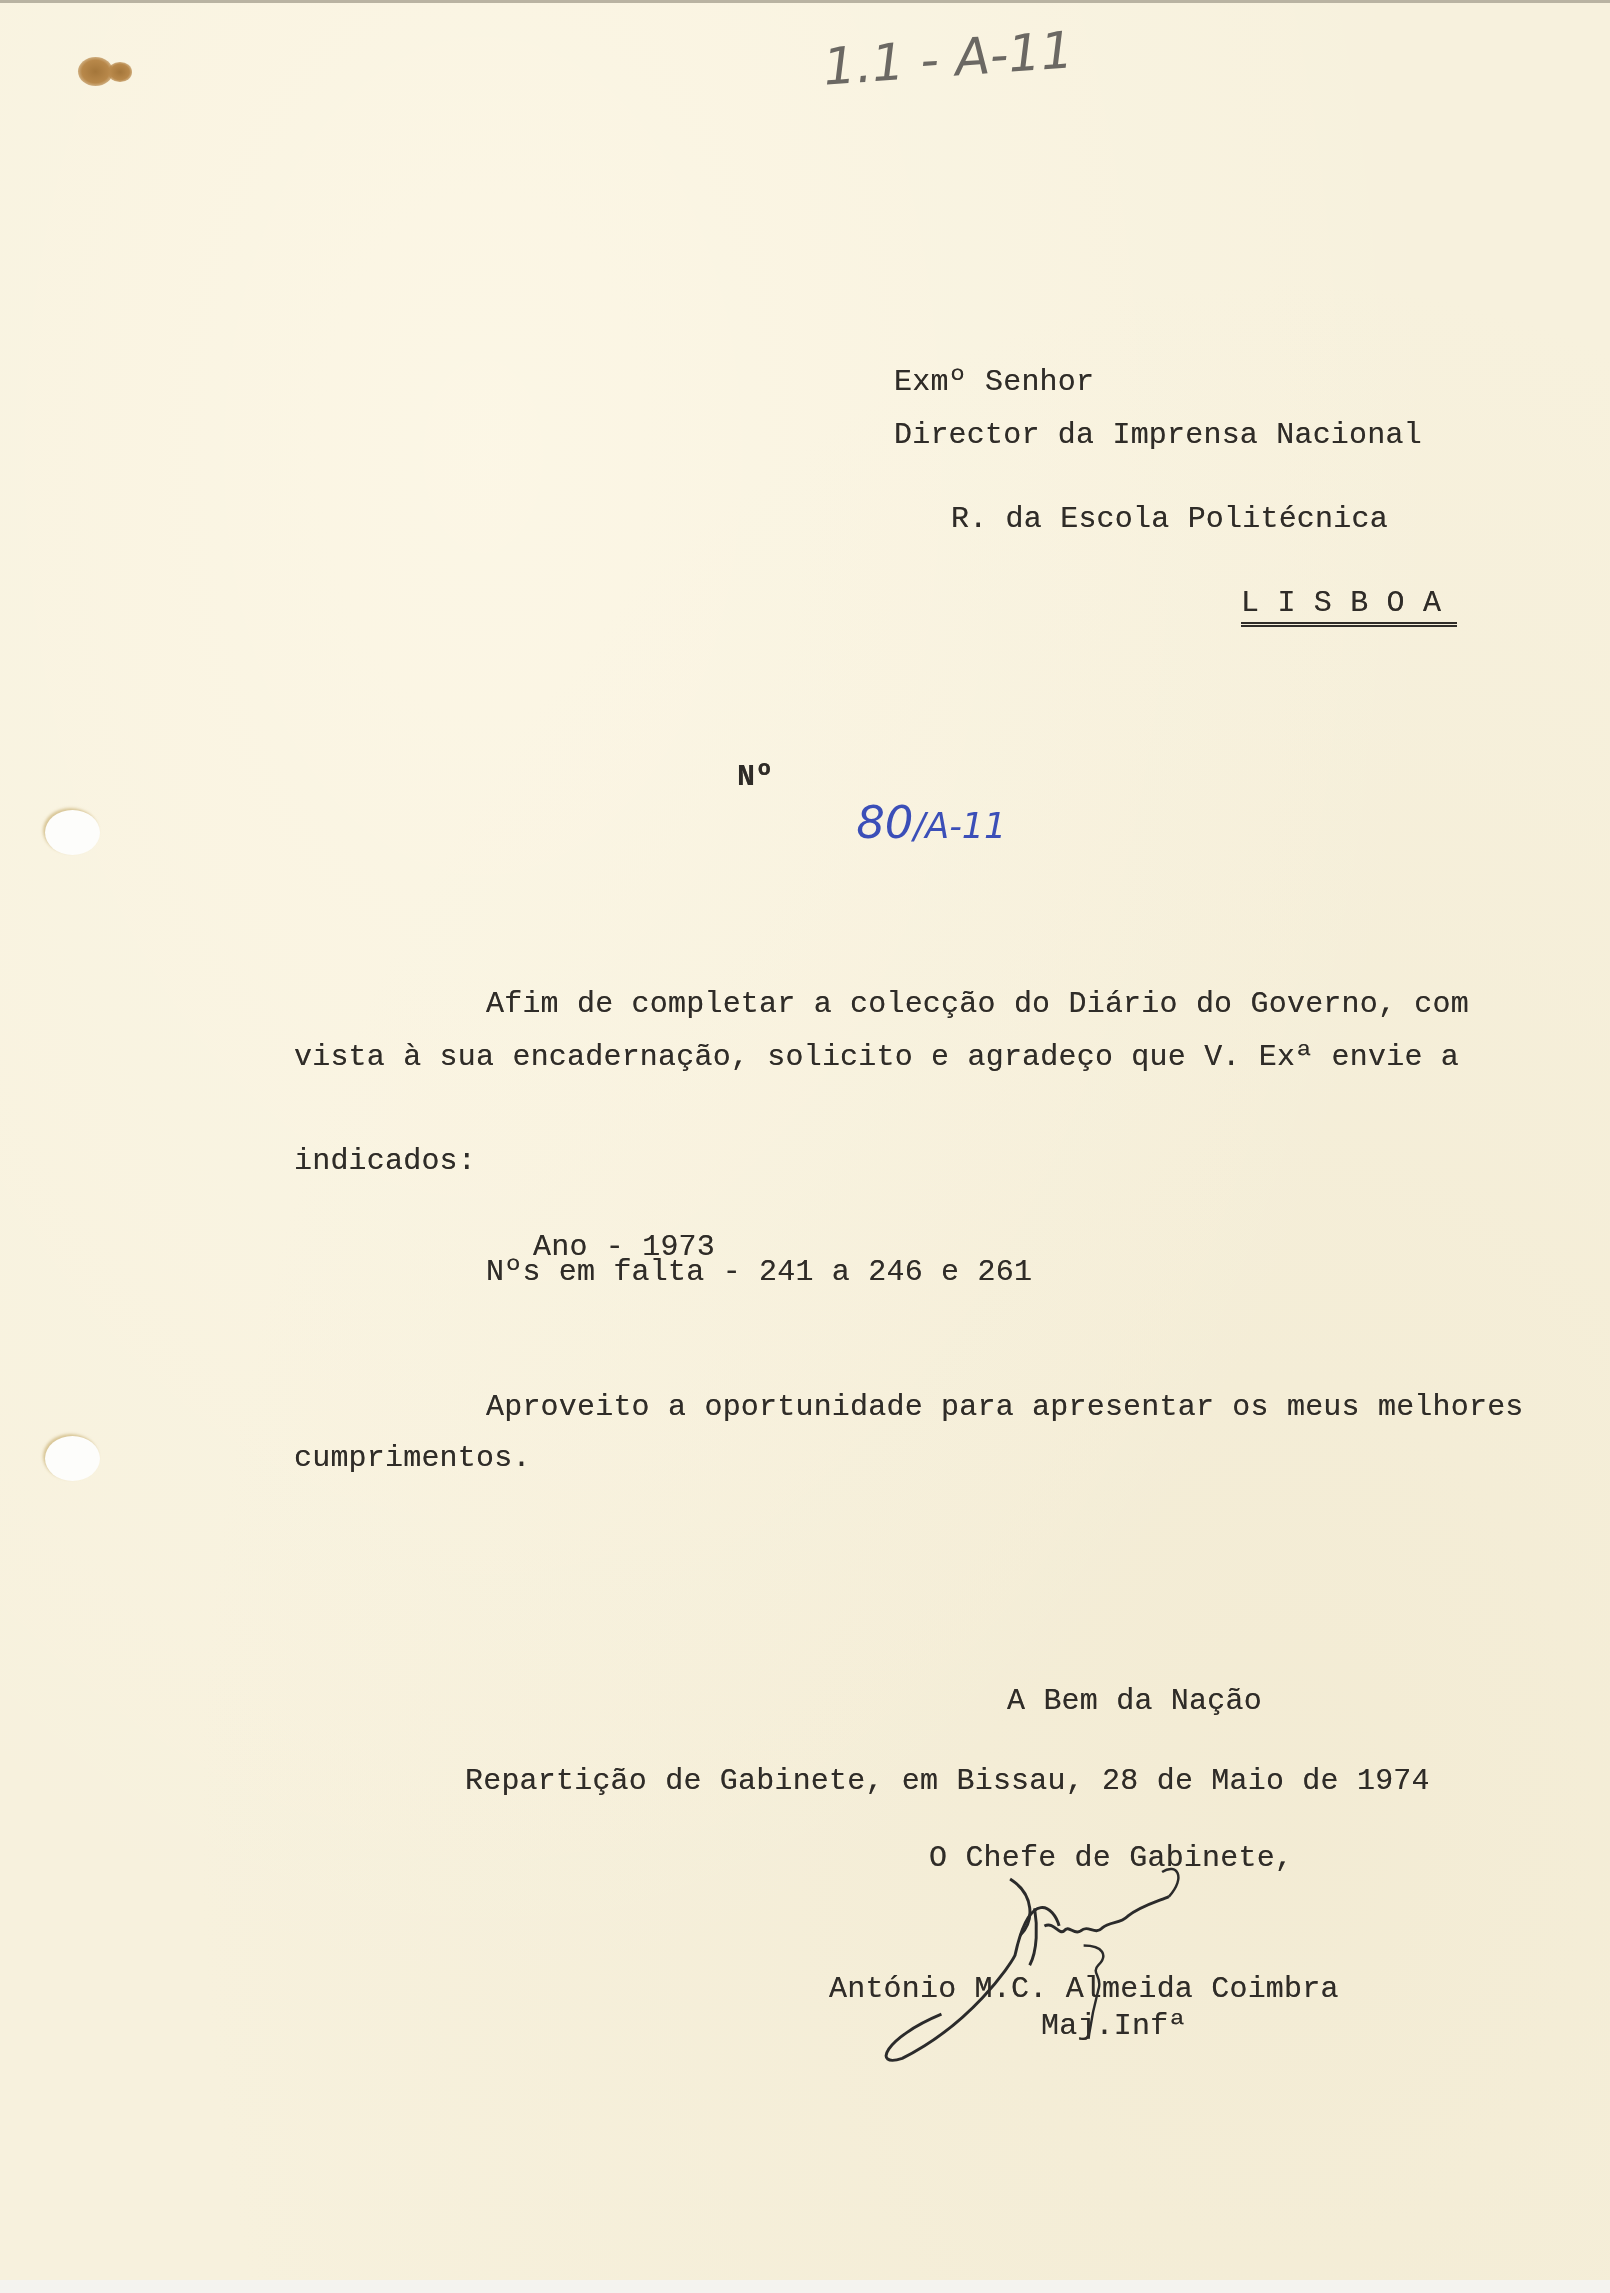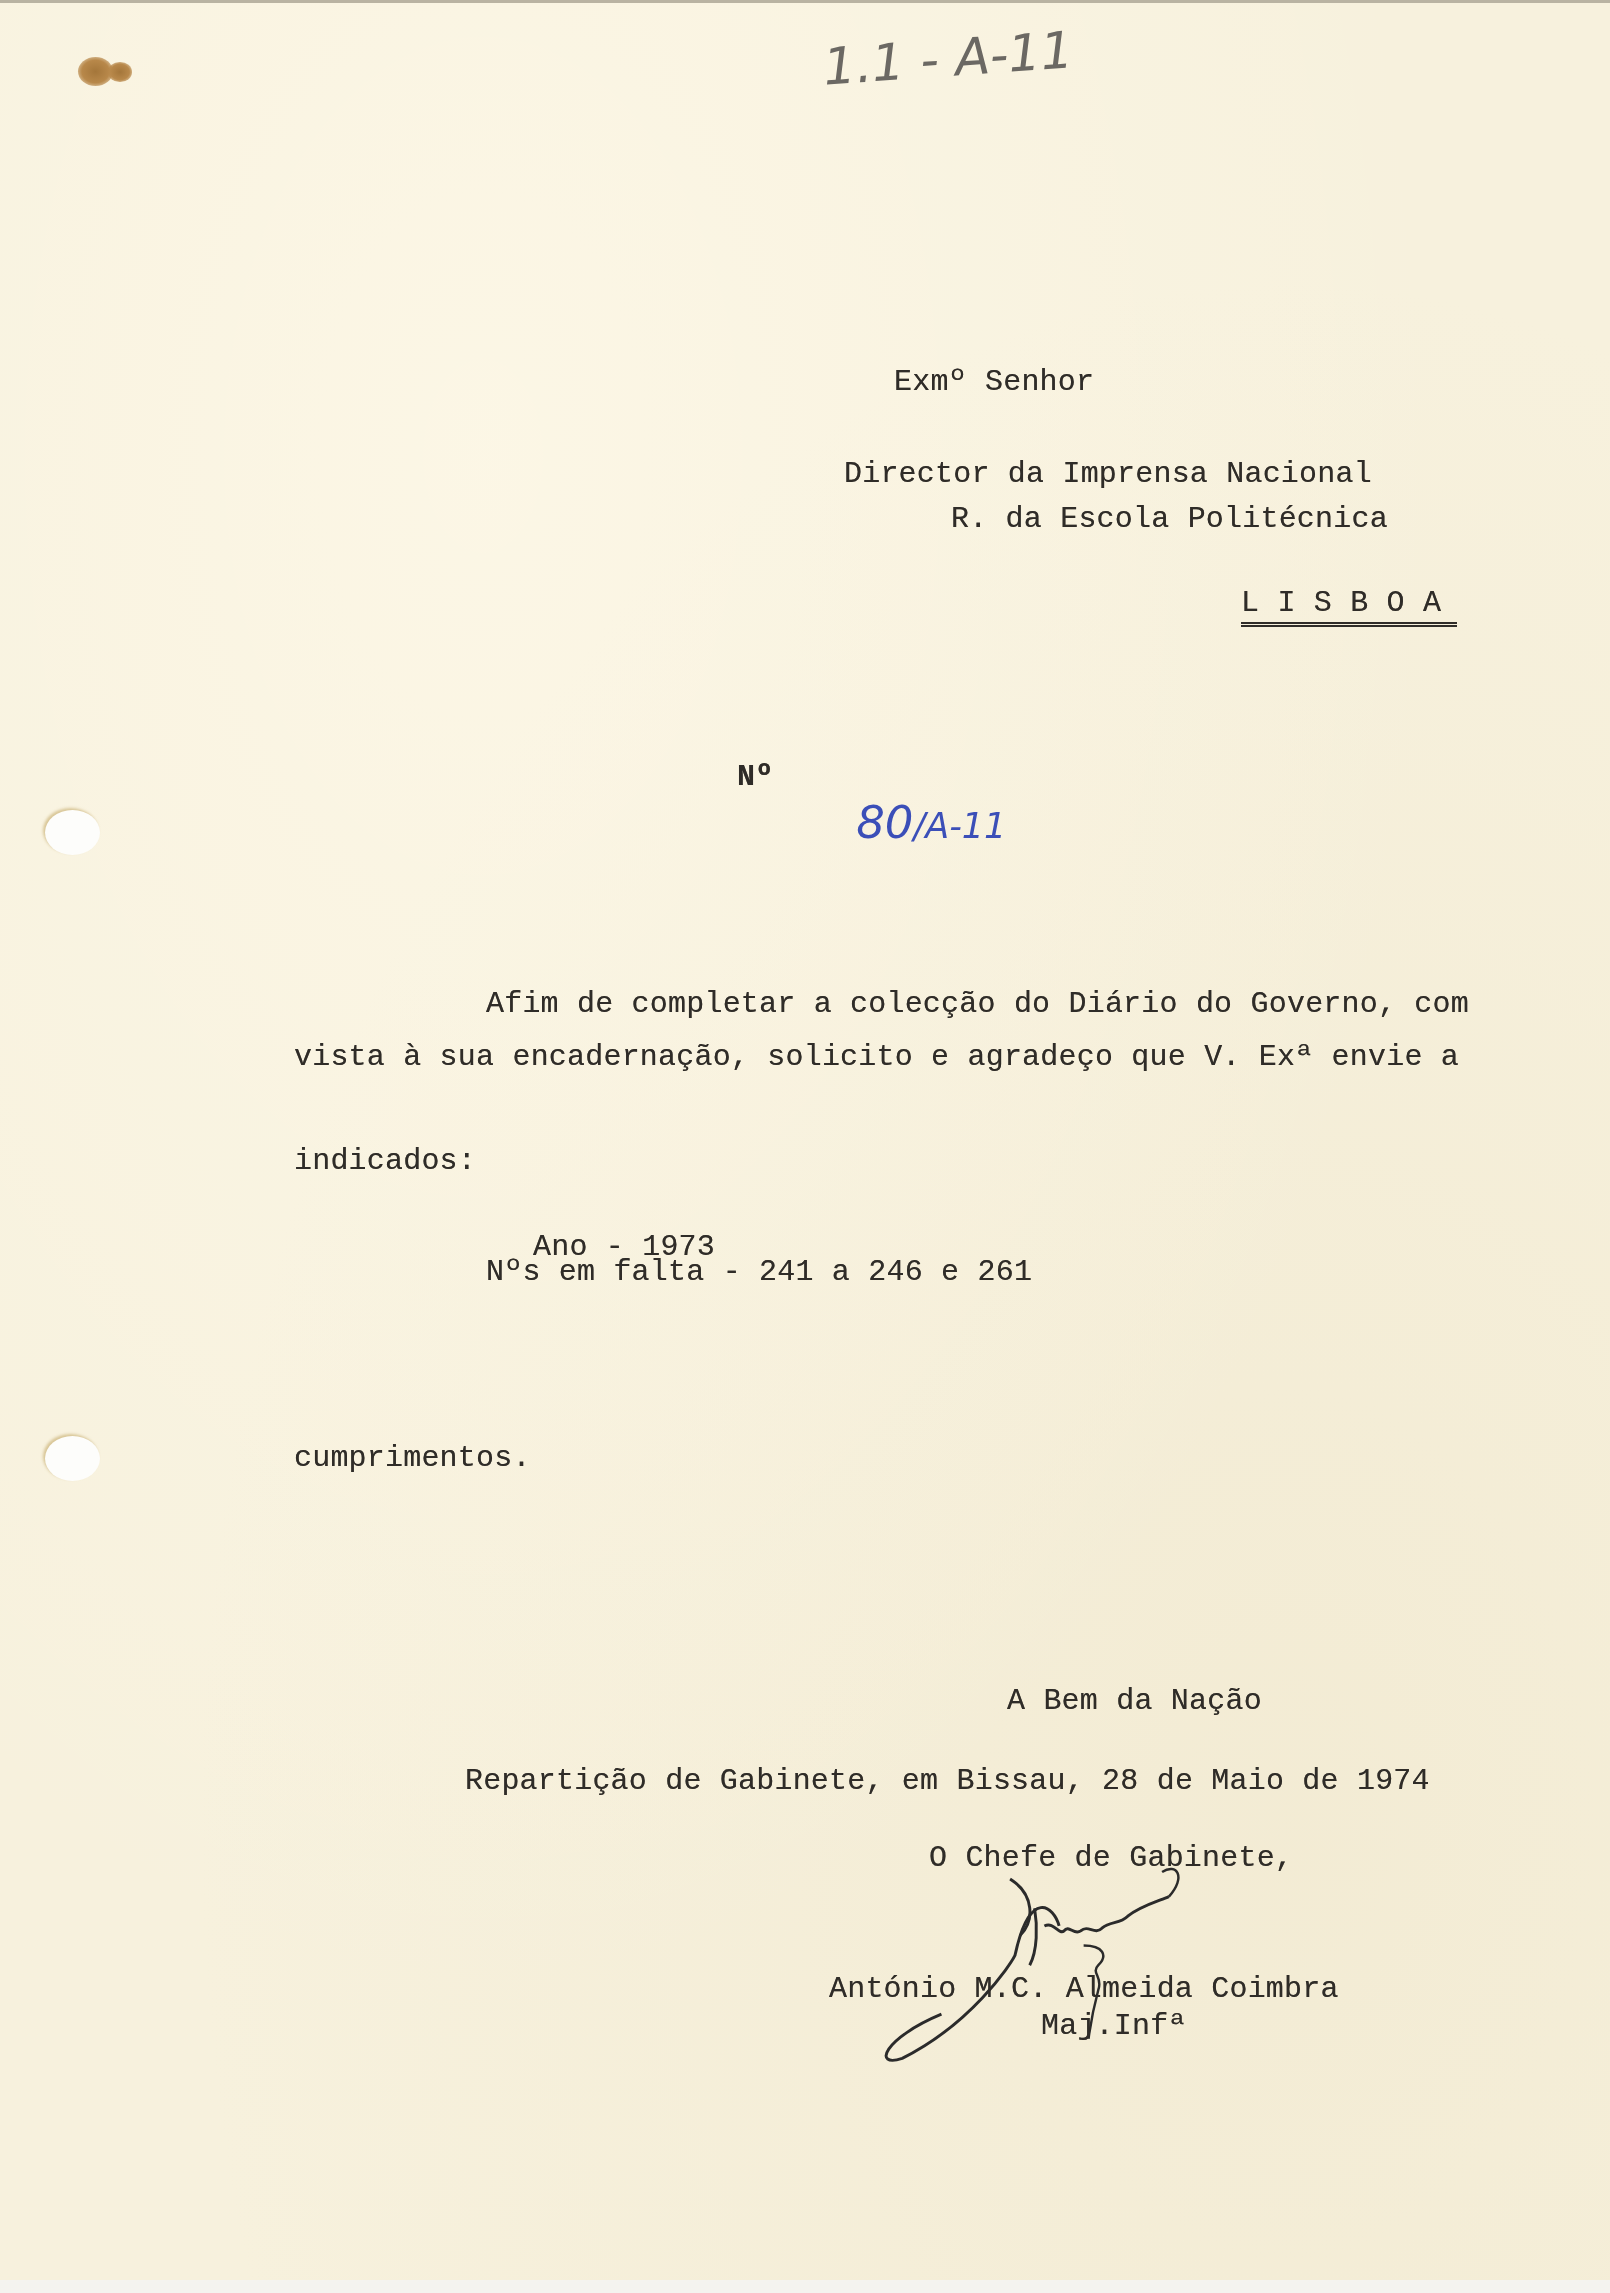--- a/index.html
+++ b/index.html
@@ -100,37 +100,38 @@
 
   <div class="stain" style="left:78px; top:57px; width:35px; height:29px;"></div>
   <div class="stain" style="left:108px; top:62px; width:23.5px; height:19.6px;"></div>
 
   <div class="punch-hole" style="left:45px; top:810px;"></div>
   <div class="punch-hole" style="left:45px; top:1436px;"></div>
 
   <div class="hand-pencil" style="left:823px; top:29px;">1.1 - A-11</div>
 
   <div class="typed" style="left:894px; top:365px;">Exmº Senhor</div>
-  <div class="typed" style="left:844px; top:418px;margin-top:39px;">Director da Imprensa Nacional</div>
+  <div class="typed" style="left:894px; top:418px;">Director da Imprensa Nacional</div>
   <div class="typed" style="left:951px; top:502px;">R. da Escola Politécnica</div>
   <div class="typed" style="left:1241px; top:586px;">L I S B O A</div>
   <div class="underline-double" style="left:1241px; top:622px; width:216px;"></div>
 
   <div class="typed bold" style="left:737px; top:760px;font-family:Liberation Mono, monospace;">Nº</div>
   <div class="hand-blue" style="left:799px; top:743px; font-size:45px;text-align:center;">
     <span>80</span><span style="font-size:35px;">/A-11</span>
   </div>
 
   <div class="typed" style="left:294px; top:1040px;">vista à sua encadernação, solicito e agradeço que V. Exª envie a</div>
   <div class="typed" style="left:486px; top:987px;">Afim de completar a colecção do Diário do Governo, com</div>
   <div class="typed" style="left:294px; top:1144px;">indicados:</div>
 
   <div class="typed" style="left:486px; top:1230px;margin-left:47px;">Ano - 1973</div>
   <div class="typed" style="left:486px; top:1255px;">Nºs em falta - 241 a 246 e 261</div>
 
+  <div class="typed" style="left:486px; top:1390px;">Aproveito a oportunidade para apresentar os meus melhores</div>
   <div class="typed" style="left:294px; top:1441px;">cumprimentos.</div>
 
   <div class="typed" style="left:1007px; top:1684px;">A Bem da Nação</div>
   <div class="typed" style="left:465px; top:1764px;">Repartição de Gabinete, em Bissau, 28 de Maio de 1974</div>
   <div class="typed" style="left:929px; top:1841px;">O Chefe de Gabinete,</div>
 
   <svg class="sig" width="353" height="216" style="left:863px; top:1867px;" viewBox="0 0 360 220">
     <path d="M150 12 C175 28, 175 55, 160 70" stroke="#2b2b2b" stroke-width="3" fill="none"></path>
     <path d="M200 60 C195 40, 170 20, 155 90 C150 100, 110 160, 40 195 C10 205, 20 175, 80 150" stroke="#2b2b2b" stroke-width="3" fill="none"></path>
     <path d="M175 42 C178 60, 178 85, 170 100" stroke="#2b2b2b" stroke-width="3" fill="none"></path>

